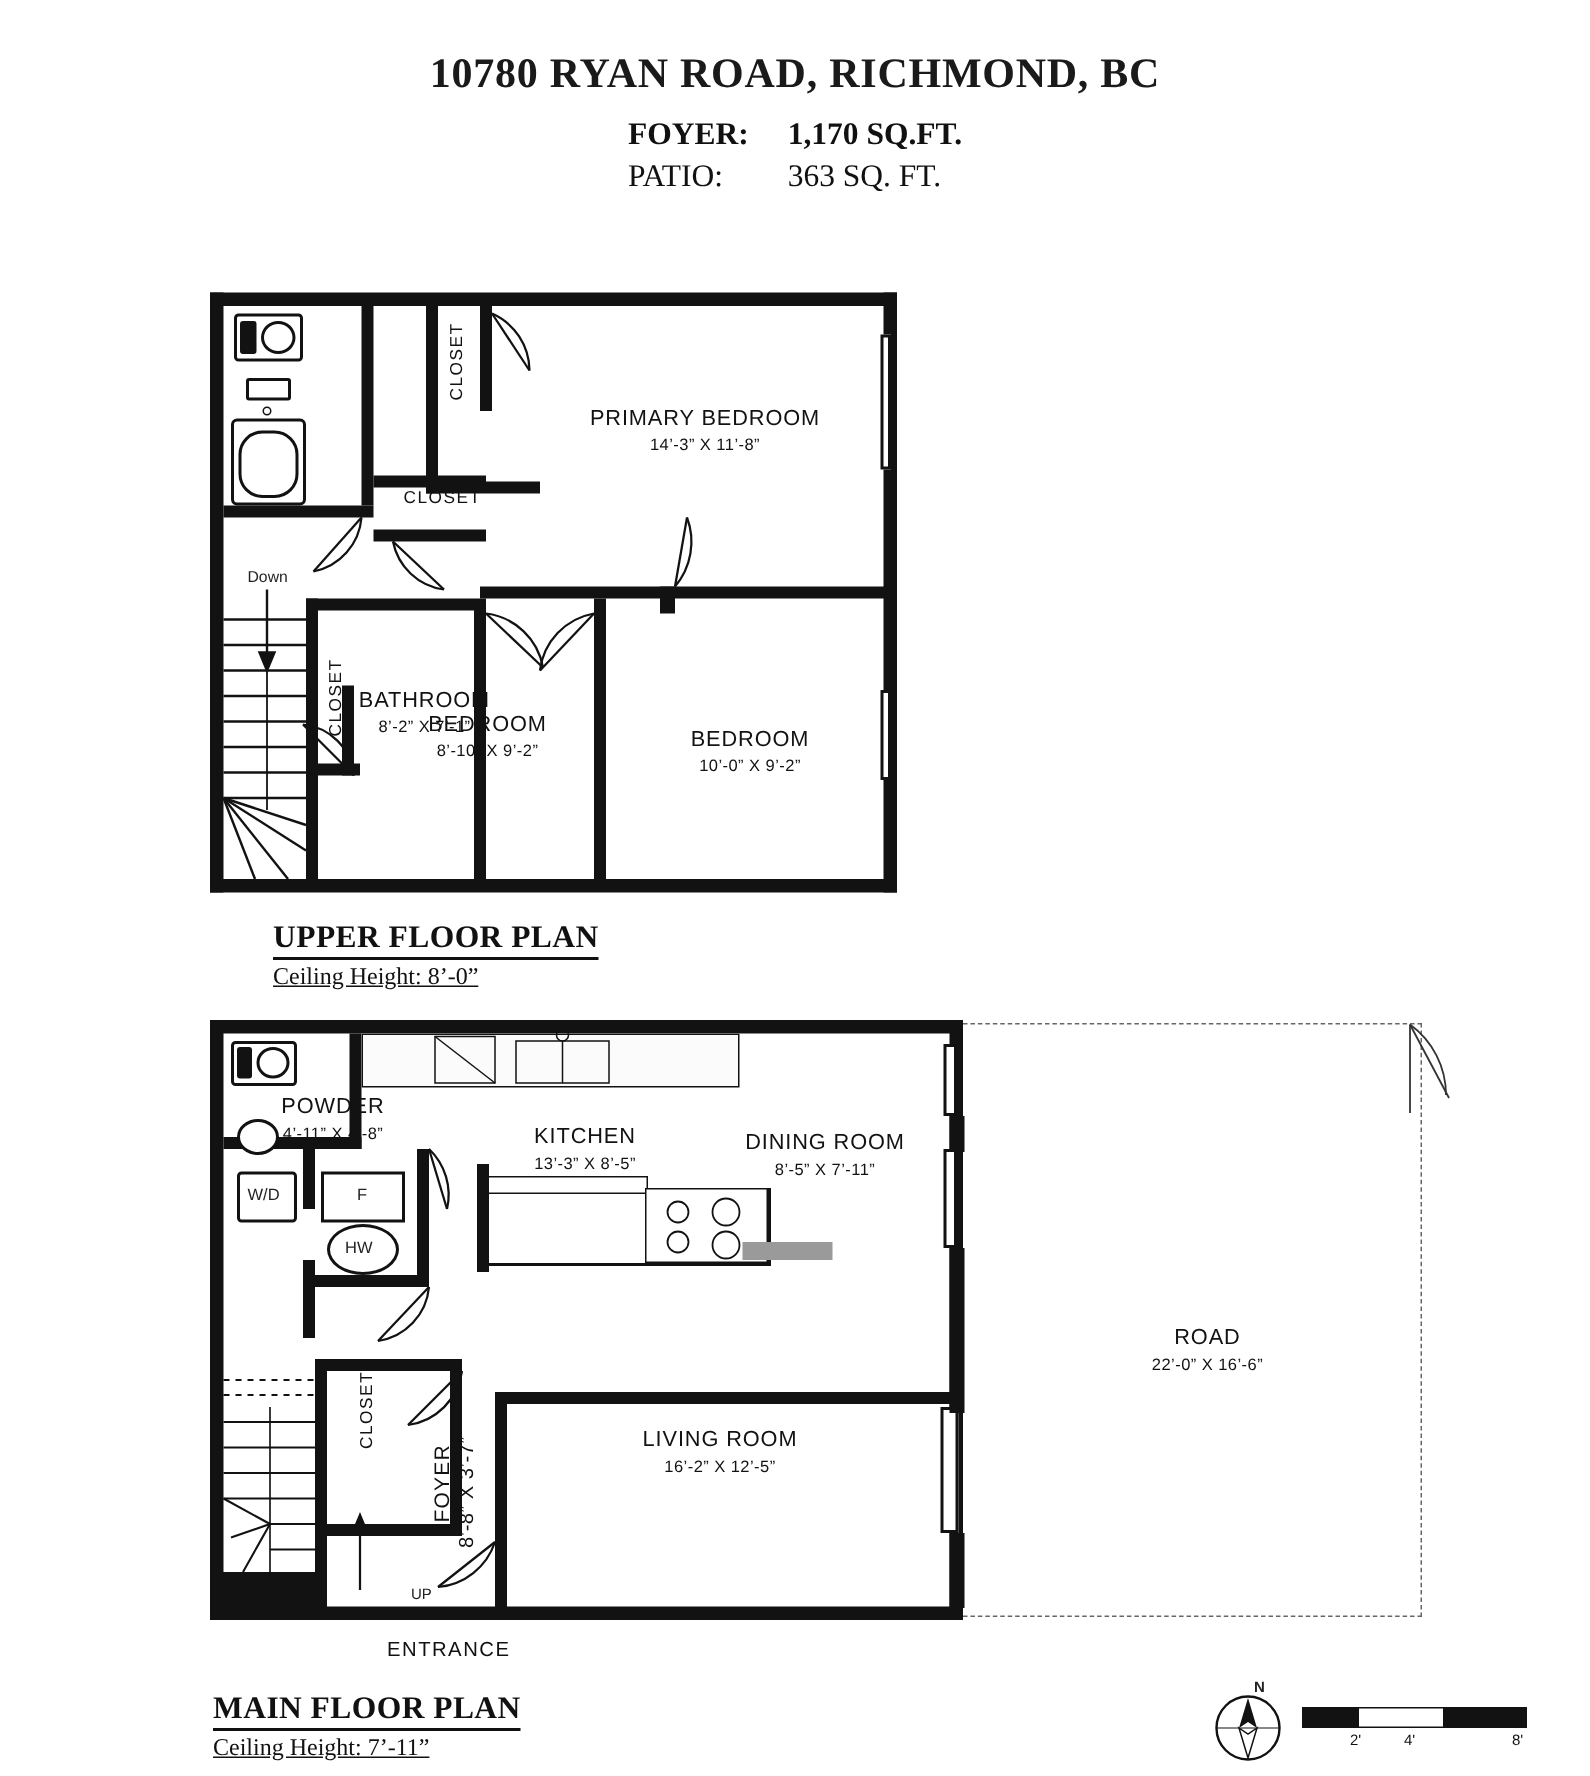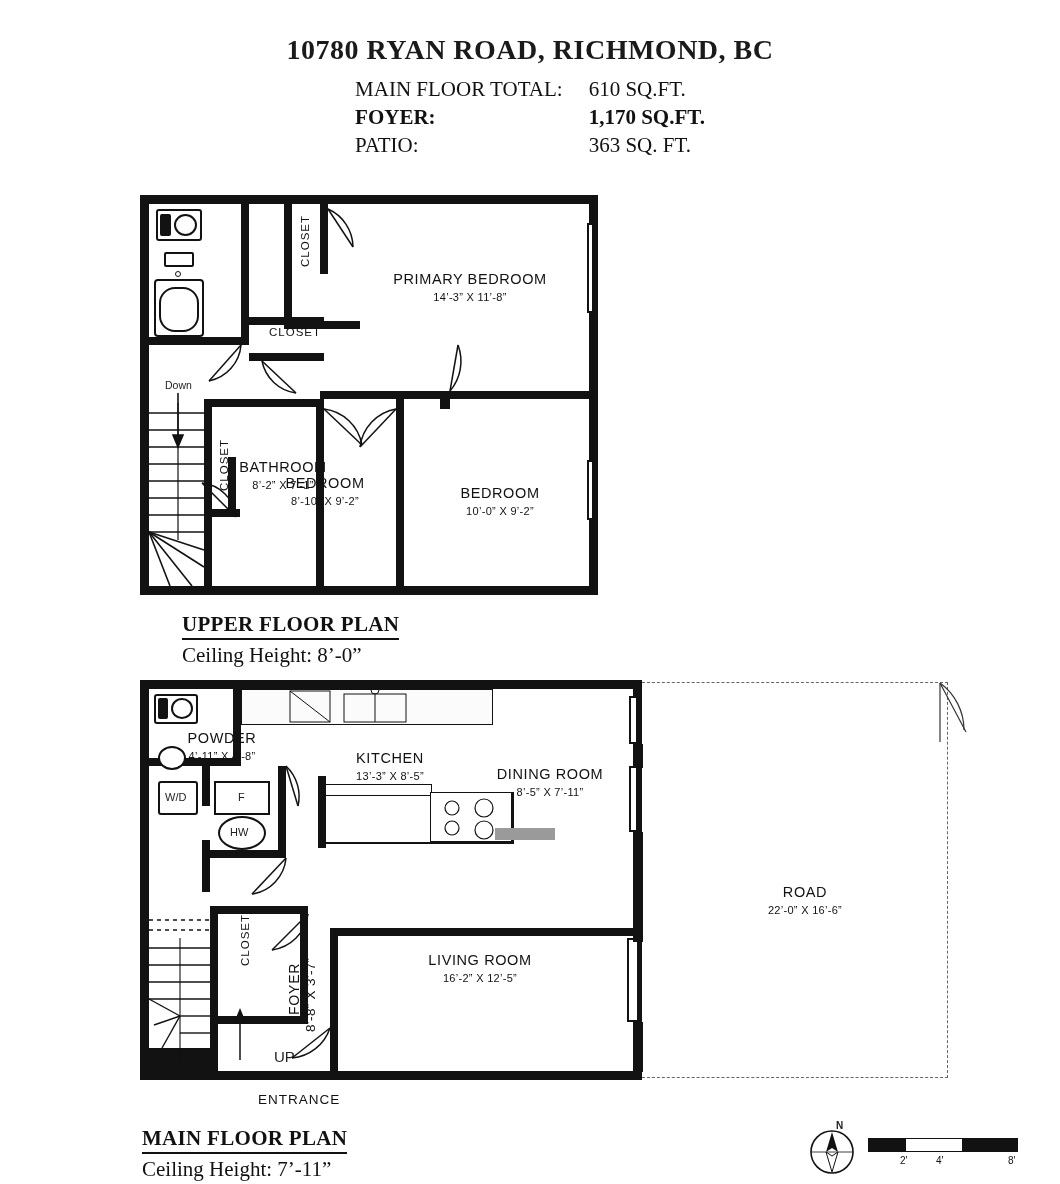--- a/index.html
+++ b/index.html
@@ -60,22 +60,23 @@
   .plan-caption .name {
     font-size: 21px;
     font-weight: bold;
     border-bottom: 2px solid #111;
     display: inline-block;
     padding-bottom: 1px;
     letter-spacing: 0.3px;
   }
   .plan-caption .ceil {
     display: block;
-    font-size: 21px;
+    font-size: 16px;
     margin-top: 3px;
+    text-decoration: underline;
   }
 
   
   .wall {
     position: absolute;
     background: #121212;
   }
   .win {
     position: absolute;
     background: #ffffff;
@@ -154,24 +155,20 @@
   }
 </style>
 </head>
 <body>
 
 <div id="header">
   <div id="title">10780 RYAN ROAD, RICHMOND, BC</div>
   <div id="summary">
     <table>
       <tbody>
-          <tr>
-        <td class="lbl">MAIN FLOOR TOTAL:</td>
-        <td class="val">610 SQ.FT.</td>
-      </tr>
       <tr class="bold">
         <td class="lbl">FOYER:</td>
         <td class="val">1,170 SQ.FT.</td>
       </tr>
       <tr>
         <td class="lbl">PATIO:</td>
         <td class="val">363 SQ. FT.</td>
       </tr>
     </tbody>
       </table>
@@ -417,41 +414,41 @@
   <div class="room-label" style="left:-8px; top:48px; width:180px;">
     <span>POWDER</span>
     <span class="dim">4’-11” X 4’-8”</span>
   </div>
 
   <div class="room-label" style="left:170px; top:68px; width:160px;">
     <span>KITCHEN</span>
     <span class="dim">13’-3” X 8’-5”</span>
   </div>
 
-  <div class="room-label" style="left:320px; top:84px; width:180px;">
+  <div class="room-label" style="left:320px; top:72px; width:180px;">
     <span>DINING ROOM</span>
     <span class="dim">8’-5” X 7’-11”</span>
   </div>
 
   <div class="room-label" style="left:250px; top:270px; width:180px;">
     <span>LIVING ROOM</span>
     <span class="dim">16’-2” X 12’-5”</span>
   </div>
 
   <div class="room-label" style="left:565px; top:202px; width:200px;">
     <span>ROAD</span>
     <span class="dim">22’-0” X 16’-6”</span>
   </div>
 
   <div class="vlabel" style="left:99px; top:286px;">CLOSET</div>
 
   <div class="vlabel" style="left:146px; top:335px; font-size:14px; letter-spacing:0.8px;">FOYER</div>
   <div class="vlabel" style="left:163px; top:352px; font-size:13.5px; letter-spacing:0.3px;">8’-8” X 3’-7”</div>
 
-  <div class="small-text" style="left:134px; top:368px; font-size:15px;">UP</div>
+  <div class="small-text" style="left:134px; top:378px; font-size:10px;">UP</div>
 </div>
 
 <div id="entrance-label" style="left:258px; top:1092px;">ENTRANCE</div>
 
 <div class="plan-caption" style="left:142px; top:1126px;">
   <span class="name">MAIN FLOOR PLAN</span>
   <span class="ceil">Ceiling Height: 7’-11”</span>
 </div>
 
 <div style="position:absolute; left:808px; top:1124px; width:56px; height:56px;">

